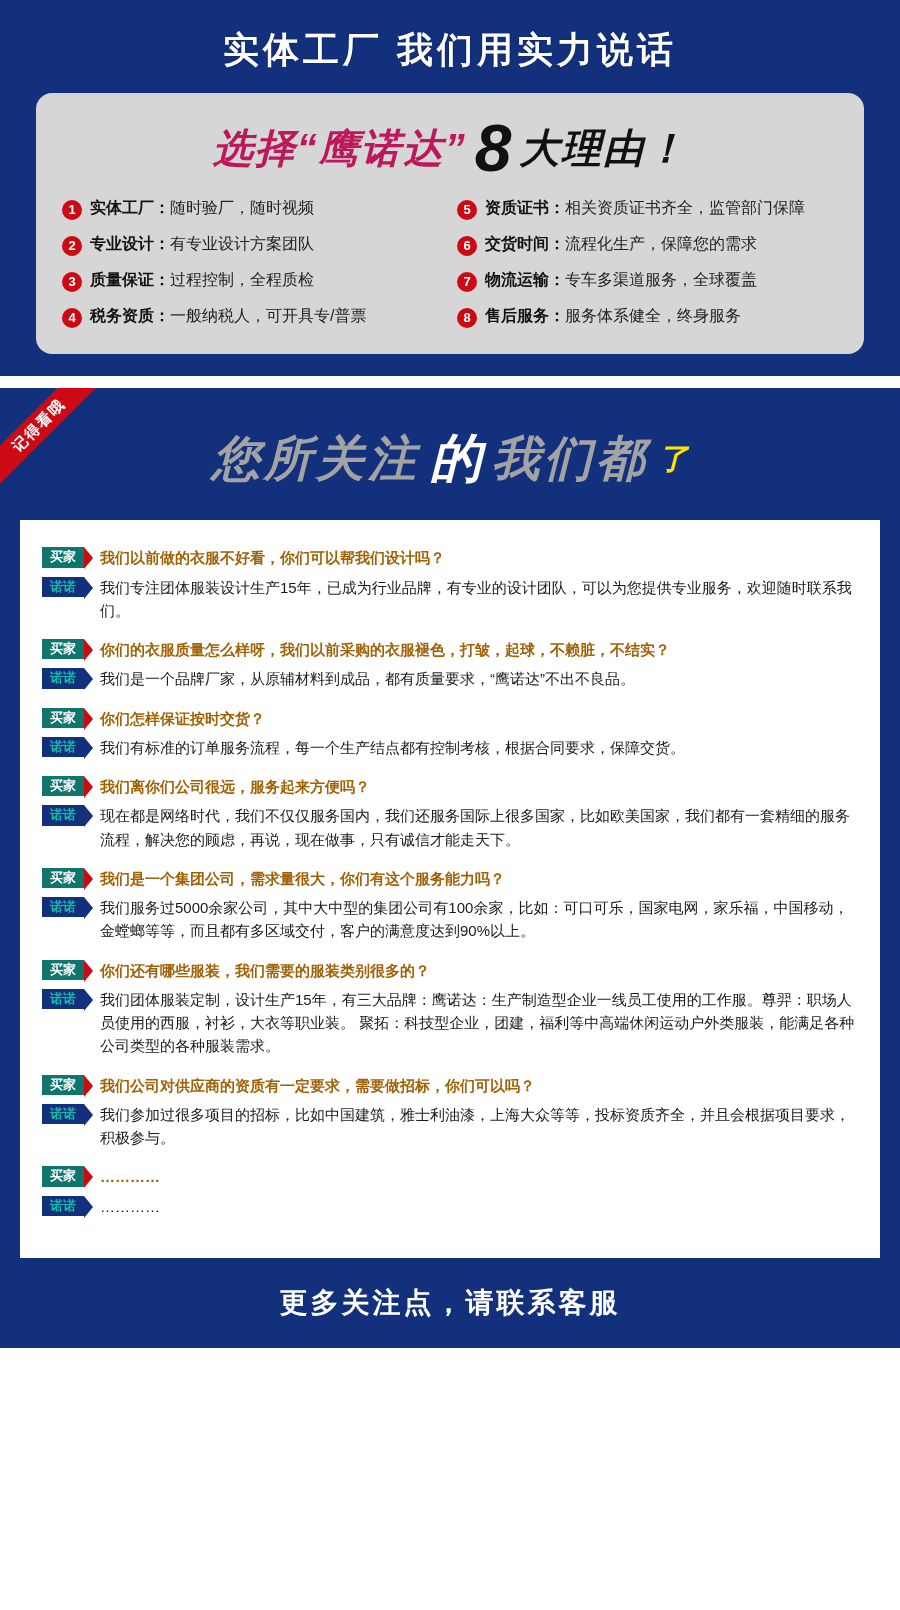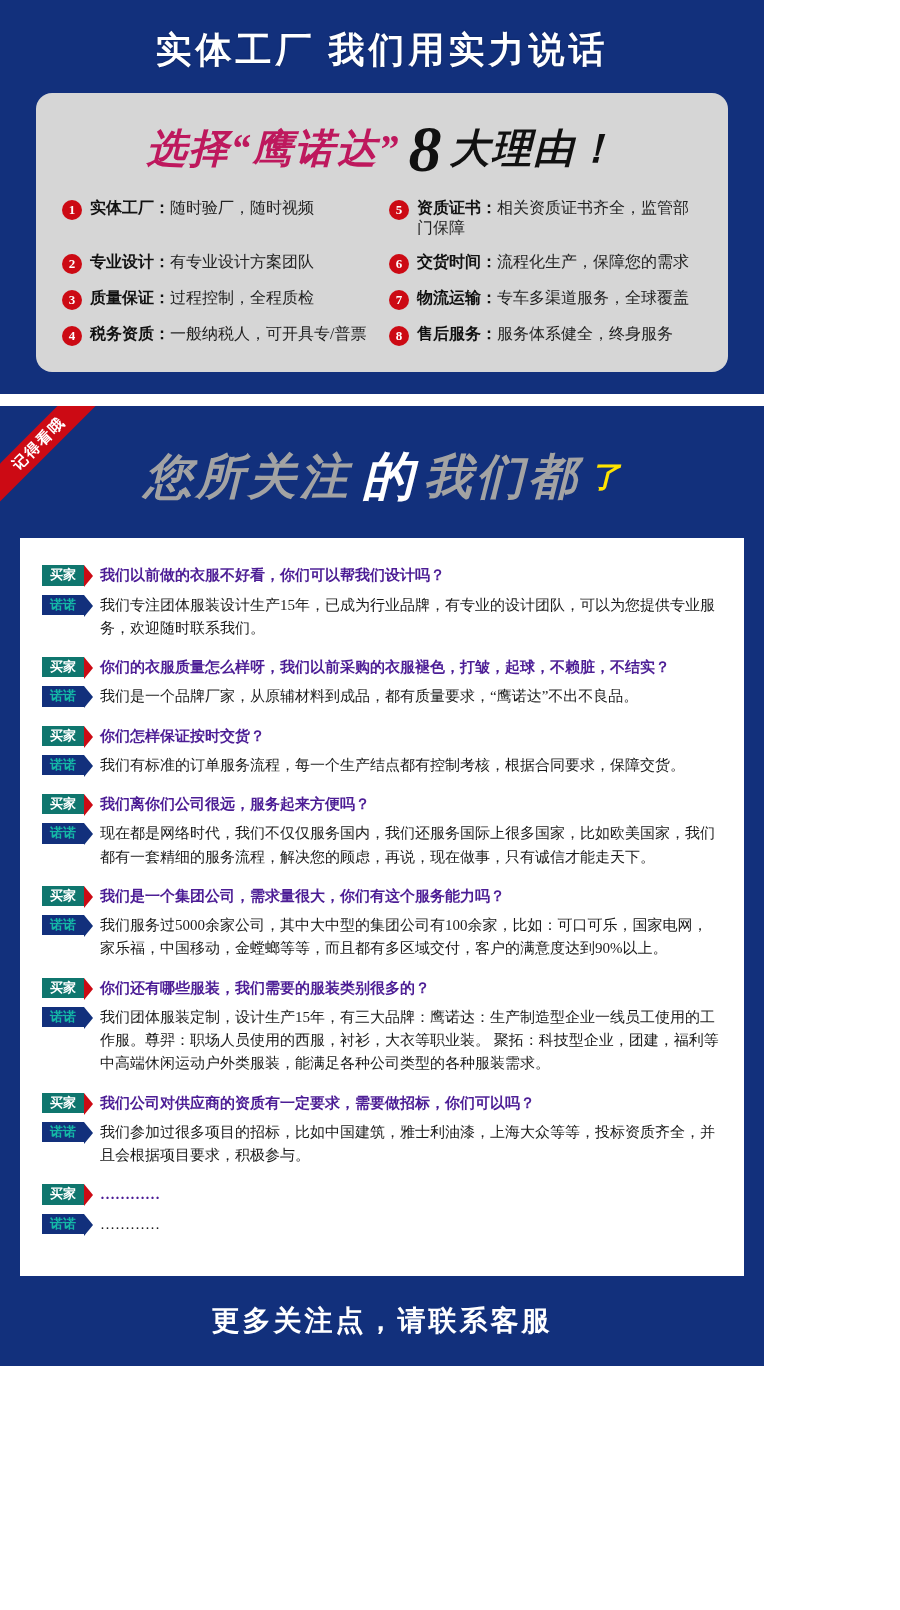--- a/index.html
+++ b/index.html
@@ -1,21 +1,21 @@
 <!DOCTYPE html>
 <html lang="zh"><head>
 <meta charset="utf-8">
 <style>
   html,body{margin:0;padding:0;}
   body{
     width:900px;
     background:#ffffff;
     font-family:"Liberation Sans","DejaVu Sans",sans-serif;
   }
-  .page{width:764px;position:relative;font-family:Liberation Serif, serif;}
+  .page{width:900px;position:relative;}
 
   
   .sec1{
     background:#12307c;
     padding:18px 0 22px 0;
     position:relative;
   }
   .sec1-title{
     text-align:center;
     color:#ffffff;
@@ -175,21 +175,21 @@
   .tag-buyer span{color:#ffffff;}
   .tag-buyer::after{border-left-color:#cc0a14;}
   .tag-reply{background:#12307c;color:#12307c;}
   .tag-reply span{color:#14b8a6;}
   .tag-reply::after{border-left-color:#12307c;}
   .qa-text{
     font-size:15px;
     line-height:1.55;
     padding-left:8px;
   }
-  .q-text{color:#4c1d95;font-weight:bold;}
+  .q-text{color:#a16207;font-weight:bold;}
   .a-text{color:#1a1a1a;}
 
   .sec2-footer{
     text-align:center;
     color:#ffffff;
     font-size:28px;
     font-weight:bold;
     letter-spacing:3px;
     padding:26px 0 8px 0;
   }

